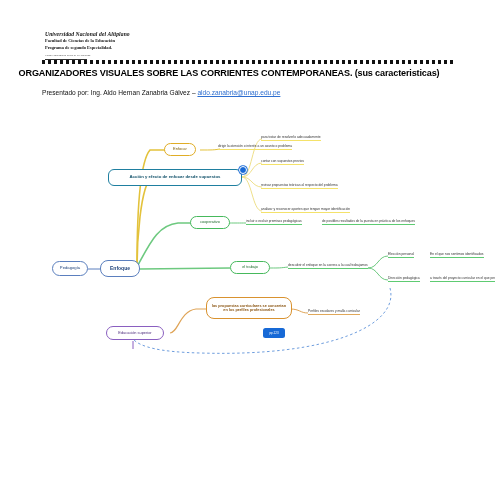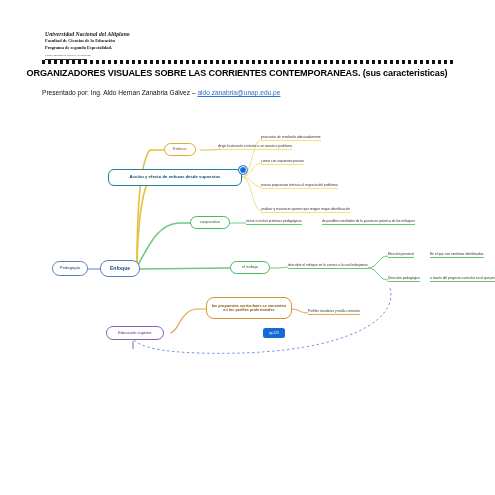--- a/index.html
+++ b/index.html
@@ -21,21 +21,21 @@
            color:#111;line-height:6.5px;}
   .hdr .l4{font-family:"Liberation Serif",serif;font-size:2.6px;color:#444;
            line-height:5px;margin-top:1.5px;}
   .hdr .rule{width:42px;height:1px;background:#333;margin-top:1px;}
 
   
   .dots{position:absolute;left:42px;top:60px;width:412px;height:4px;
         background-image:repeating-linear-gradient(to right,#111 0 3px,transparent 3px 6px);}
 
   
-  .title{position:absolute;left:16px;top:68px;width:442px;text-align:center;
+  .title{position:absolute;left:8px;top:68px;width:442px;text-align:center;
          font-family:"Liberation Sans",sans-serif;font-weight:bold;
          font-size:9.1px;letter-spacing:-.15px;color:#000;}
 
   
   .present{position:absolute;left:42px;top:89px;font-size:6.6px;color:#111;}
   .present .mail{color:#2f6fd0;text-decoration:underline;}
 
   
   .map{position:absolute;left:0;top:125px;width:495px;height:240px;}
   .svgwrap{position:absolute;left:0;top:0;}

